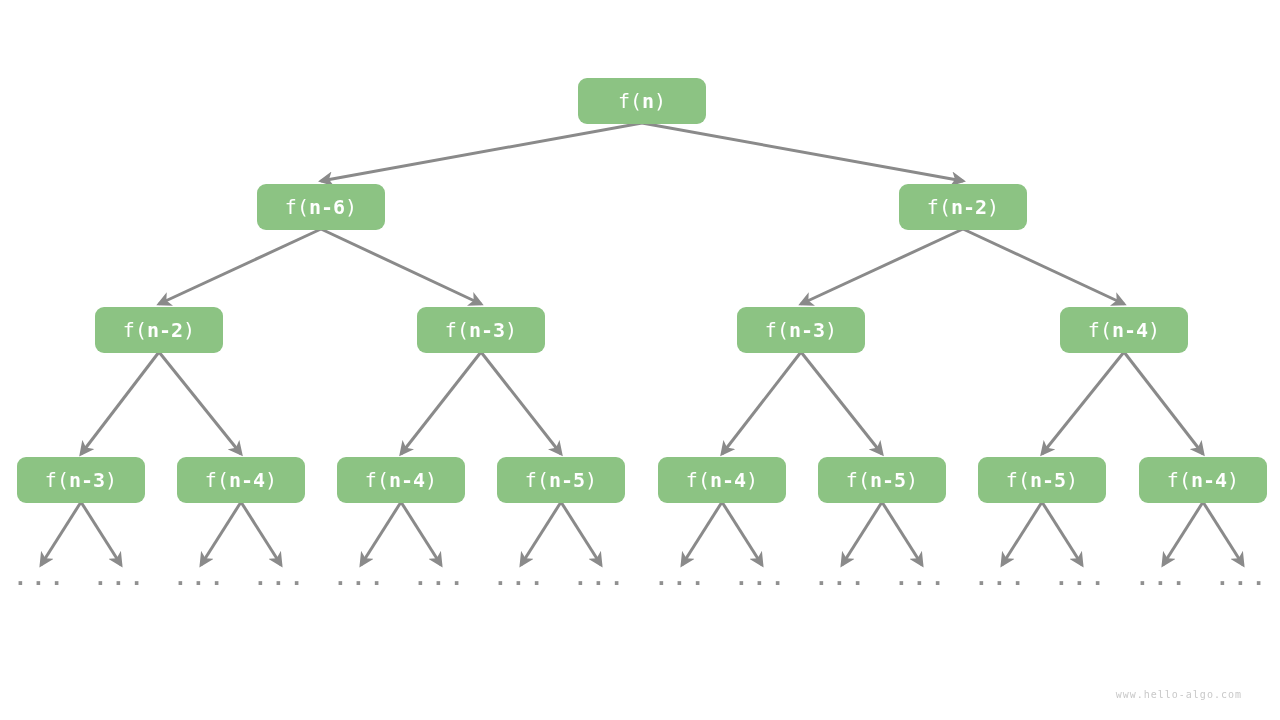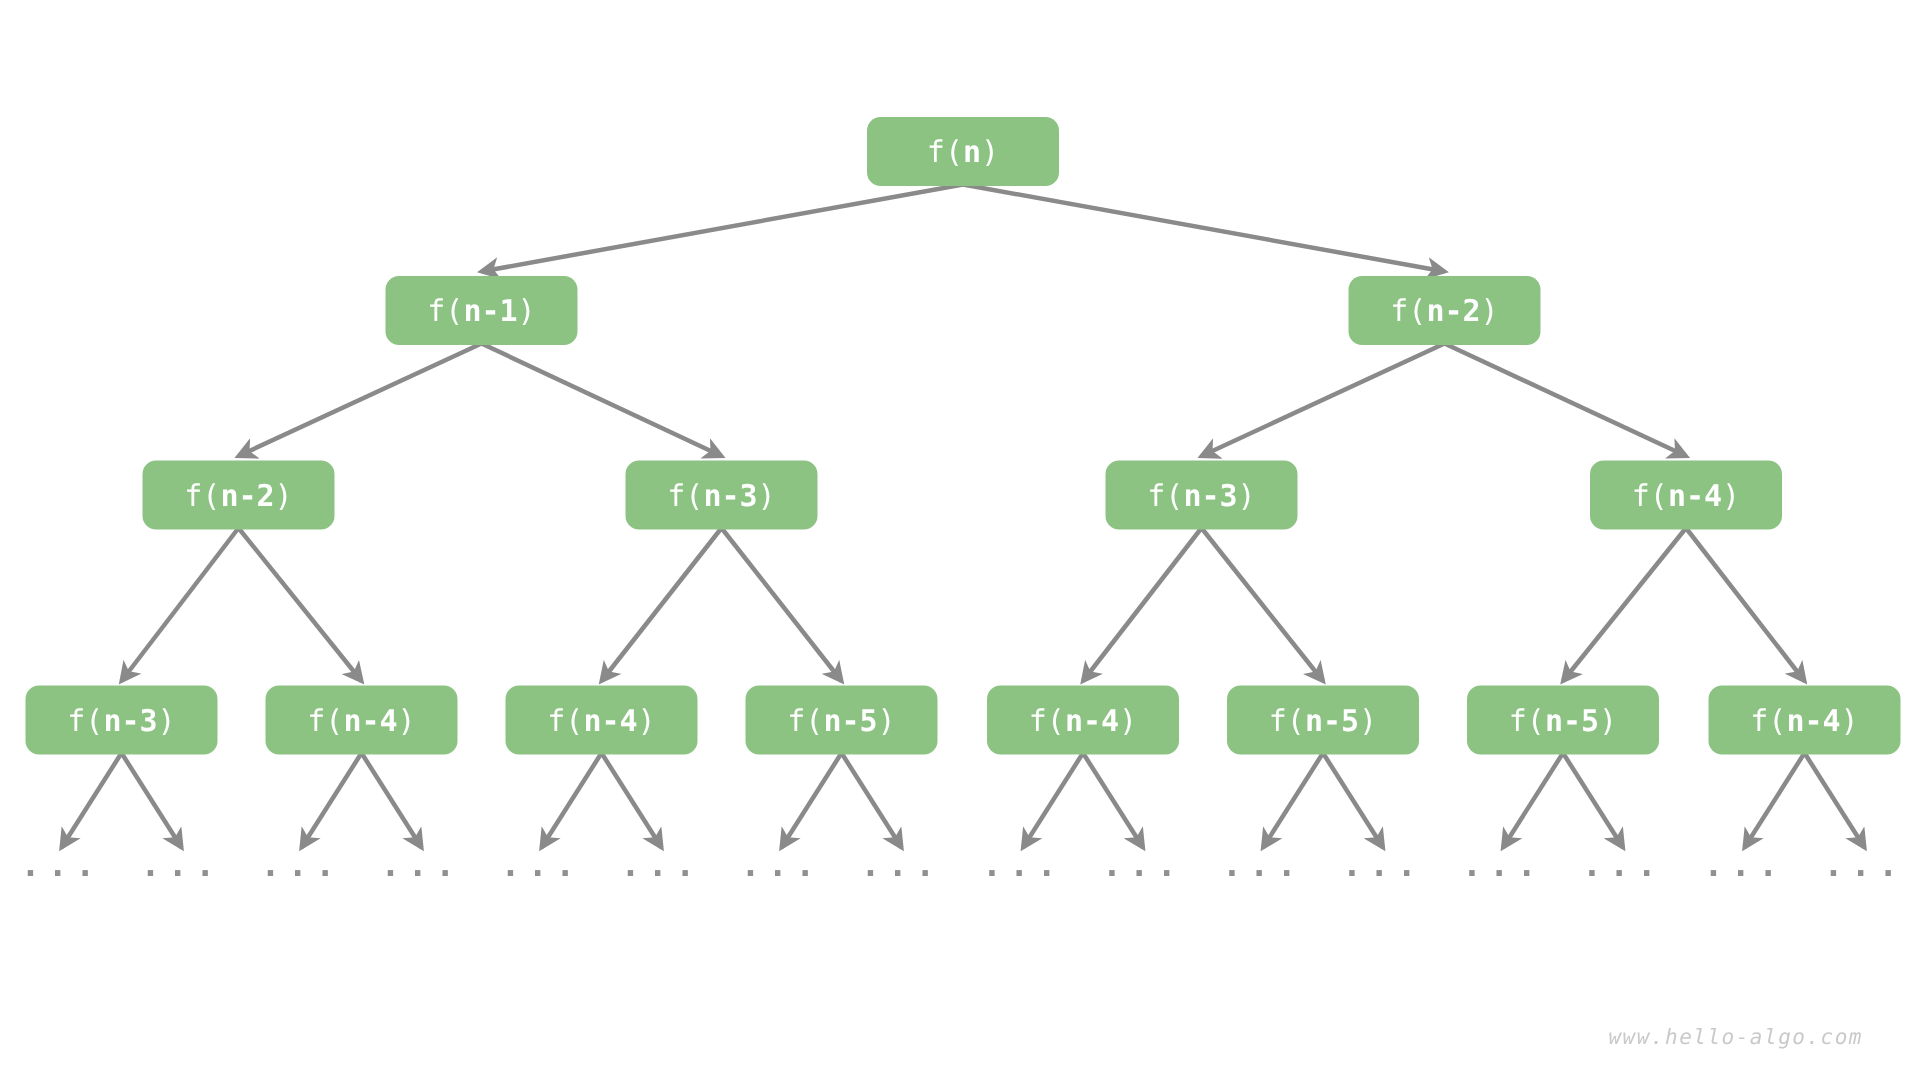--- a/index.html
+++ b/index.html
@@ -52,24 +52,23 @@
     color: var(--ellipsis);
     font-size: 22px;
     font-weight: bold;
     letter-spacing: 5px;
     line-height: 22px;
     white-space: nowrap;
   }
   .watermark {
     position: absolute;
     right: 38px; bottom: 20px;
-    font-size: 14px;
+    font-size: 10px;
     letter-spacing: 1px;
     color: var(--watermark);
-    font-style: italic;
   }
 </style>
 </head>
 <body>
 
 <div class="canvas">
   <svg class="edge-layer" viewBox="0 0 1280 720" xmlns="http://www.w3.org/2000/svg">
     <defs>
       <marker id="arrowhead" viewBox="0 0 10 10" refX="8" refY="5" markerWidth="5" markerHeight="5" orient="auto">
         <path d="M0,0 L10,5 L0,10 L2.6,5 Z" fill="#8A8A8A"></path>
@@ -110,21 +109,21 @@
   </svg>
 
   <div class="watermark">www.hello-algo.com</div>
 <div class="node" style="left: 578px; top: 78px;">
       <span>f(</span>
       <b>n</b>
       <span>)</span>
     </div>
     <div class="node" style="left: 257px; top: 184px;">
       <span>f(</span>
-      <b>n-1</b>
+      <b>n-6</b>
       <span>)</span>
     </div>
     <div class="node" style="left: 899px; top: 184px;">
       <span>f(</span>
       <b>n-2</b>
       <span>)</span>
     </div>
     <div class="node" style="left: 95px; top: 307px;">
       <span>f(</span>
       <b>n-2</b>

